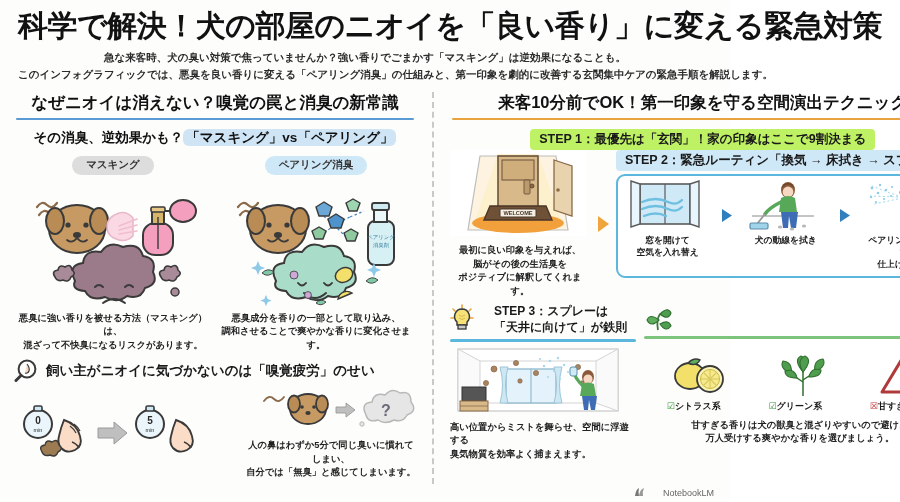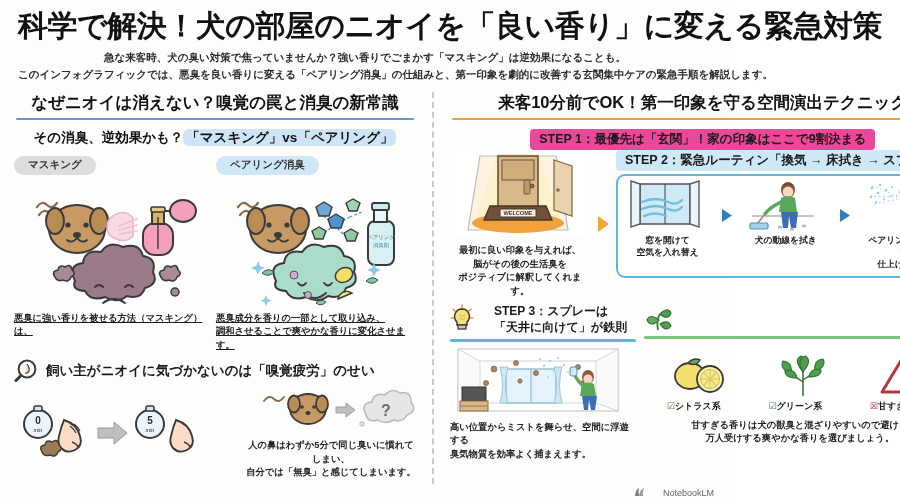--- a/index.html
+++ b/index.html
@@ -38,21 +38,21 @@
   .rule-blue{height:2.5px;background:#5b9bd5;border-radius:2px;margin:0 2px 9px;}
   .rule-orange{height:2.5px;background:#e8a33d;border-radius:2px;margin:0 2px 9px;}
 
   .sub-head{
     font-size:13.5px;font-weight:700;text-align:center;margin-bottom:7px;white-space:nowrap;color:#111;
   }
   .hl-blue{background:#cfe5f5;padding:1px 3px;border-radius:6px;}
 
   
   .compare{display:flex;gap:4px;}
-  .cmp{flex:1;text-align:left;text-decoration:underline;}
+  .cmp{flex:1;text-align:center;}
   .chip{
     display:inline-block;font-size:10.5px;font-weight:700;padding:2.5px 14px;border-radius:11px;
     color:#333;
   }
   .chip-grey{background:#dddddd;}
   .chip-blue{background:#cfe8f7;}
   .cap{font-size:9.3px;line-height:1.45;font-weight:700;color:#222;margin-top:3px;}
 
   .art{height:132px;display:flex;align-items:center;justify-content:center;margin-top:2px;}
 
@@ -63,21 +63,21 @@
   }
   .fatigue-row{display:flex;align-items:center;gap:4px;}
   .fatigue-left{display:flex;align-items:center;gap:2px;}
   .fatigue-right{flex:1;text-align:center;}
   .cap-sm{font-size:9.3px;line-height:1.45;font-weight:700;color:#222;margin-top:8px;}
 
   
   .step-pill{
     display:inline-block;font-size:12.5px;font-weight:700;padding:2px 9px;border-radius:4px;white-space:nowrap;
   }
-  .pill-orange{background:#ec4899;}
+  .pill-orange{background:#bef264;}
   .pill-blue{background:#cfe8f7;}
   .center{text-align:center;}
 
   .r-top{display:flex;gap:6px;}
   .r-genkan{width:140px;text-align:center;}
   .r-routine{flex:1;}
   .routine-box{
     border:2px solid #5bb7de;border-radius:9px;padding:4px 5px 5px;margin-top:3px;background:#fff;
   }
   .routine-flow{display:flex;align-items:flex-start;justify-content:space-around;gap:2px;}
@@ -164,20 +164,21 @@
                 <path d="M80 110 q4 -4 8 0 M110 110 q4 -4 8 0" stroke="#3a3a3a" stroke-width="2" fill="none" stroke-linecap="round"></path>
                 <path d="M88 126 q11 -8 22 0" stroke="#3a3a3a" stroke-width="2" fill="none" stroke-linecap="round"></path>
               </g>
               <path d="M40 100 q-4 -6 3 -7 q1 -6 7 -3 q6 -4 7 3 q5 4 -1 7 q-2 6 -8 3 q-6 2 -8 -3 z" fill="#a98a98" stroke="#3a3a3a" stroke-width="1.6"></path>
               <path d="M146 100 q-4 -6 3 -7 q1 -6 7 -3 q6 -4 7 3 q5 4 -1 7 q-2 6 -8 3 q-6 2 -8 -3 z" fill="#a98a98" stroke="#3a3a3a" stroke-width="1.6"></path>
               <circle cx="160" cy="115" r="4" fill="#a98a98" stroke="#3a3a3a" stroke-width="1.5"></circle>
             </svg>
           </div>
           <div class="cap">
             <div>悪臭に強い香りを被せる方法（マスキング）は、</div>
+            <div>混ざって不快臭になるリスクがあります。</div>
           </div>
         </div>
 
         <div class="cmp">
           <span class="chip chip-blue">ペアリング消臭</span>
           <div class="art">
             <svg width="200" height="132" viewBox="0 0 200 132">
               <path d="M22 30 q5 -7 10 -2 q5 5 10 -2" stroke="#8a6a4a" stroke-width="2.2" fill="none" stroke-linecap="round"></path>
               <path d="M24 38 q5 -7 10 -2 q5 5 10 -2" stroke="#8a6a4a" stroke-width="2.2" fill="none" stroke-linecap="round"></path>
 

